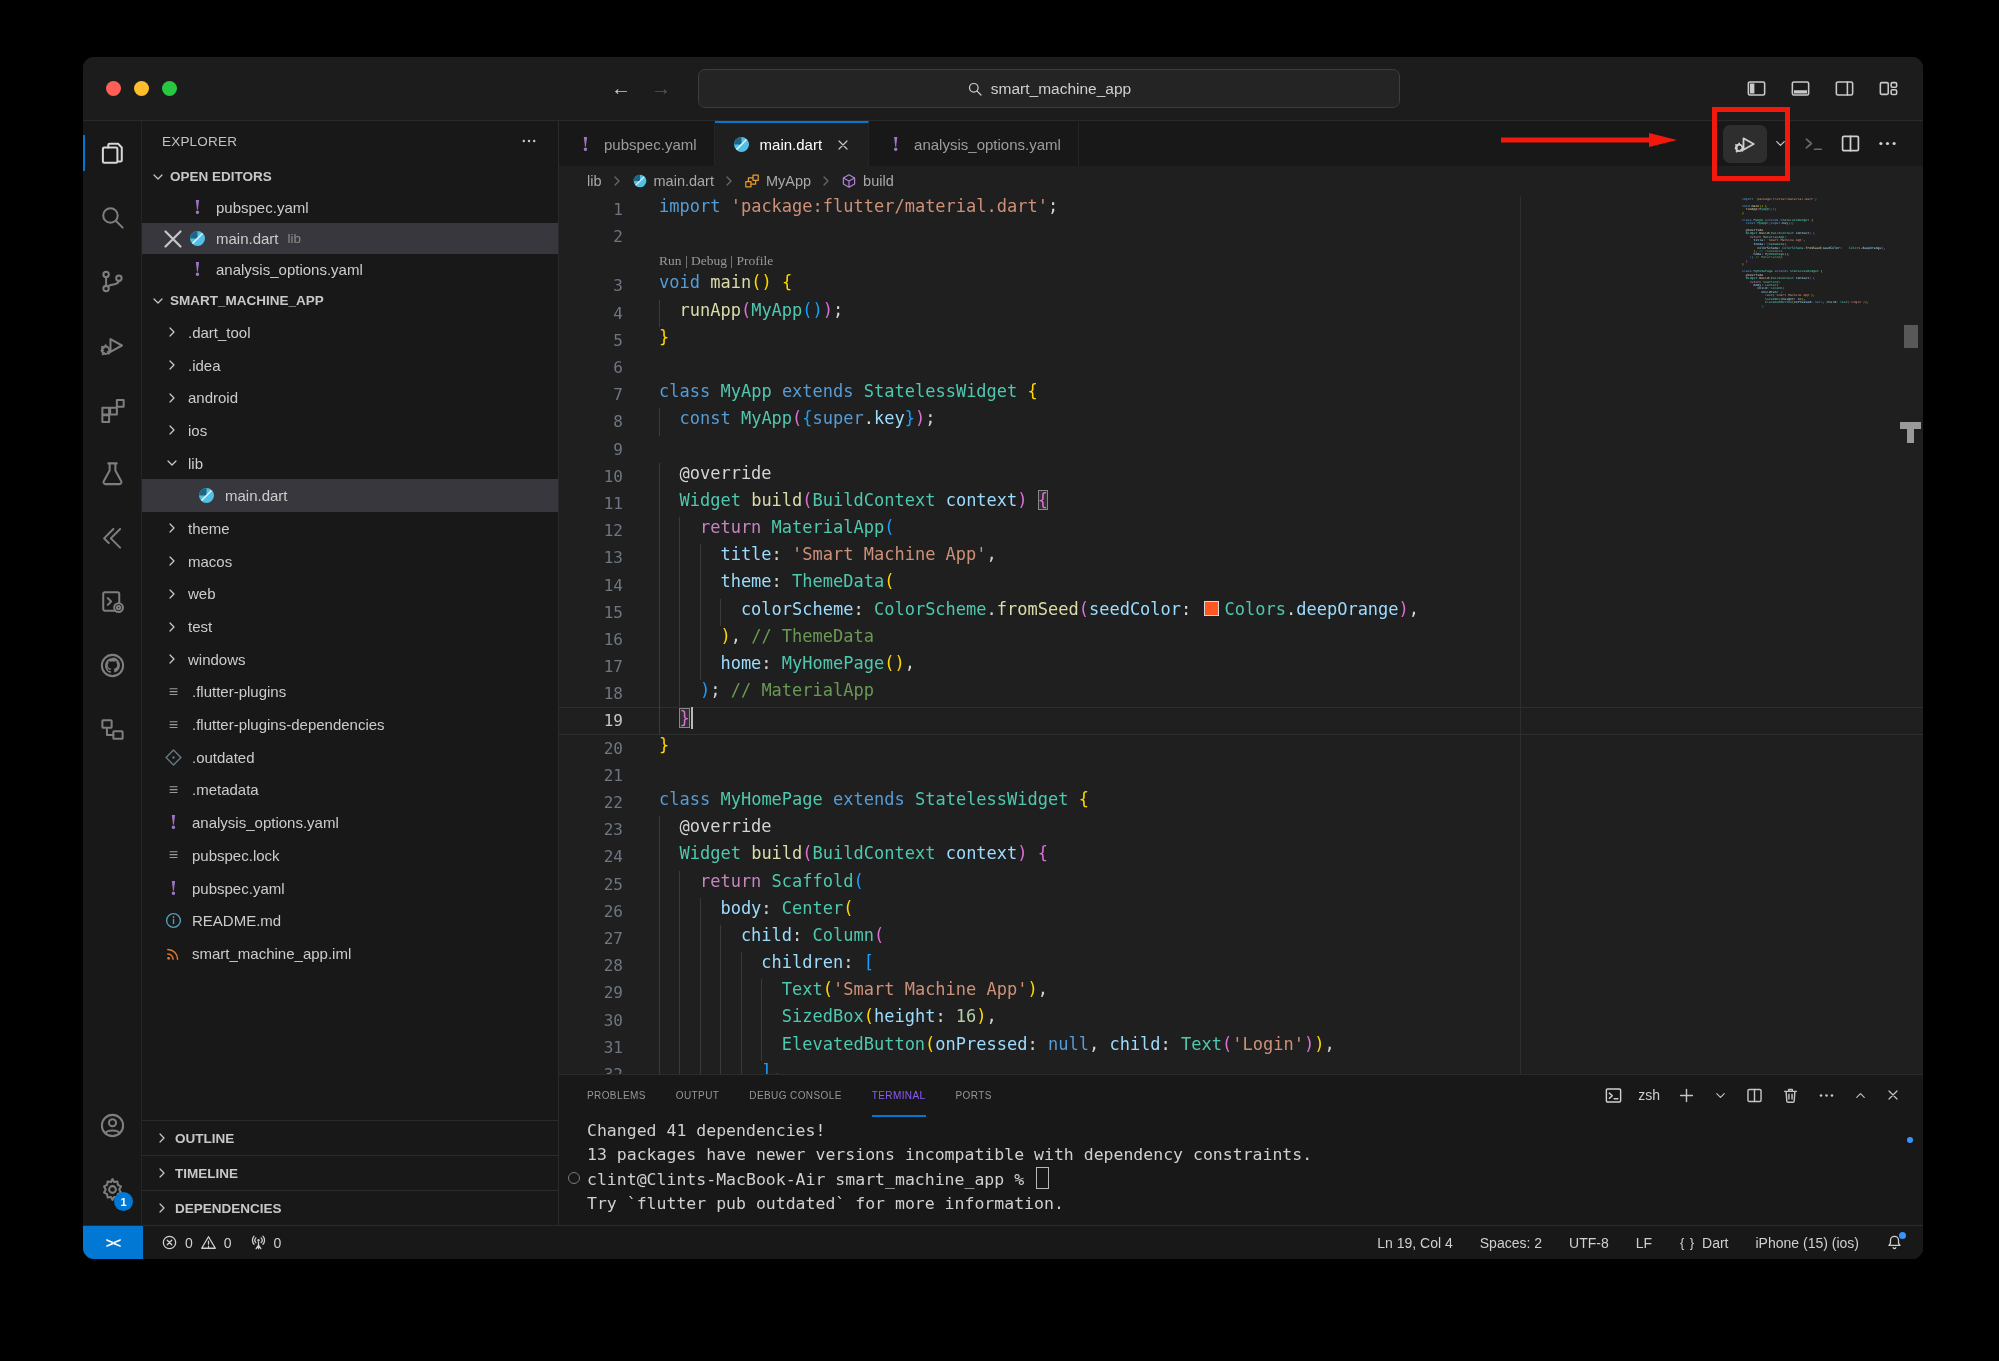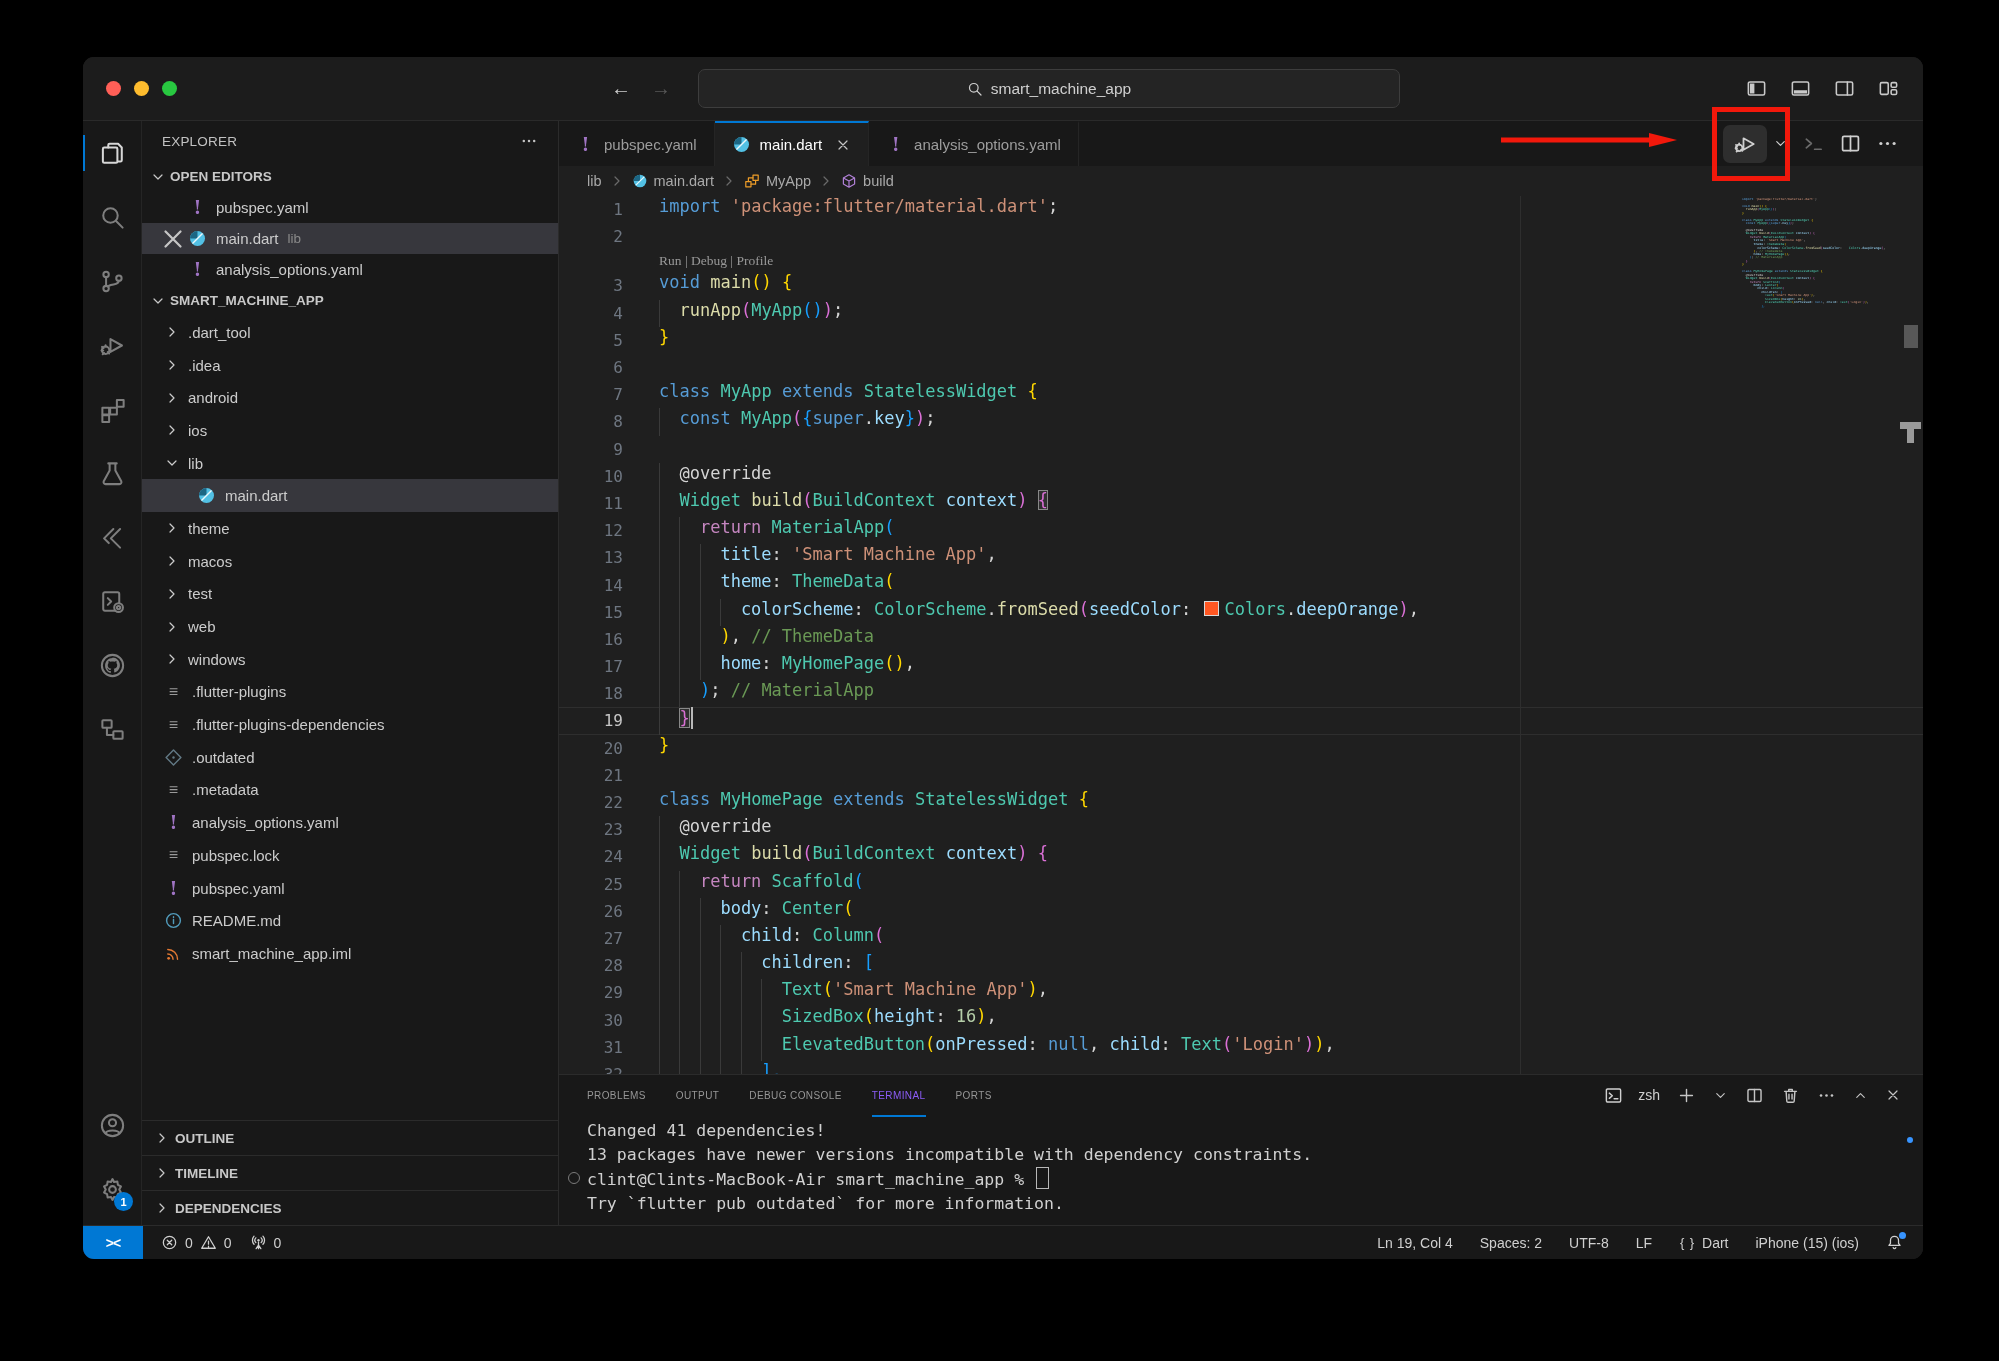--- a/index.html
+++ b/index.html
@@ -402,29 +402,29 @@
               </svg>
             </span>
             <span class="lbl">macos</span>
           </div>
           <div class="row trow" style="padding-left:22px">
             <span class="ico chev">
               <svg viewBox="0 0 16 16" fill="none" stroke="currentColor" stroke-width="1.2" stroke-linecap="round" stroke-linejoin="round">
                 <path d="M6 4 l4 4 -4 4"></path>
               </svg>
             </span>
+            <span class="lbl">web</span>
+          </div>
+          <div class="row trow" style="padding-left:22px">
+            <span class="ico chev">
+              <svg viewBox="0 0 16 16" fill="none" stroke="currentColor" stroke-width="1.2" stroke-linecap="round" stroke-linejoin="round">
+                <path d="M6 4 l4 4 -4 4"></path>
+              </svg>
+            </span>
             <span class="lbl">test</span>
-          </div>
-          <div class="row trow" style="padding-left:22px">
-            <span class="ico chev">
-              <svg viewBox="0 0 16 16" fill="none" stroke="currentColor" stroke-width="1.2" stroke-linecap="round" stroke-linejoin="round">
-                <path d="M6 4 l4 4 -4 4"></path>
-              </svg>
-            </span>
-            <span class="lbl">web</span>
           </div>
           <div class="row trow" style="padding-left:22px">
             <span class="ico chev">
               <svg viewBox="0 0 16 16" fill="none" stroke="currentColor" stroke-width="1.2" stroke-linecap="round" stroke-linejoin="round">
                 <path d="M6 4 l4 4 -4 4"></path>
               </svg>
             </span>
             <span class="lbl">windows</span>
           </div>
           <div class="row trow" style="padding-left:22px">

